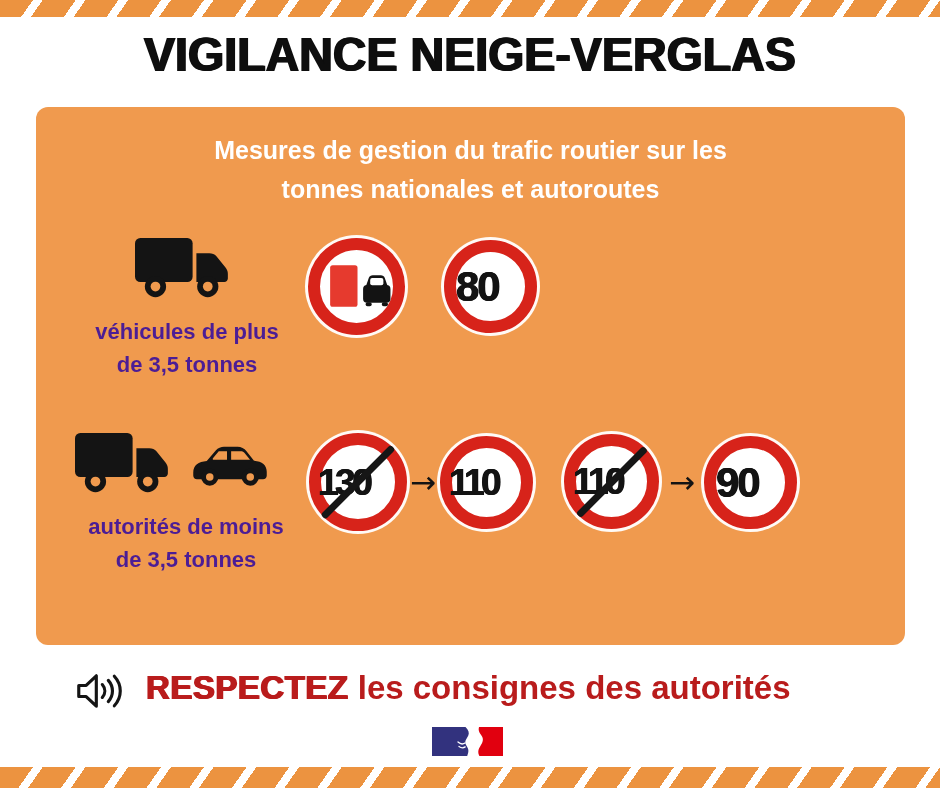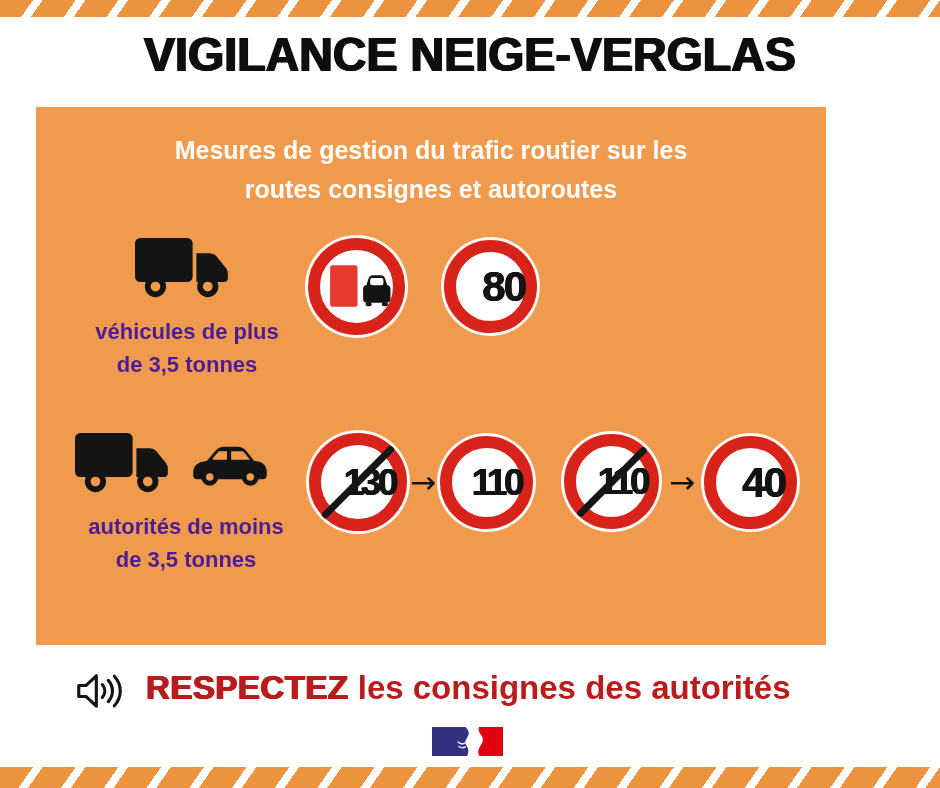--- a/index.html
+++ b/index.html
@@ -24,40 +24,41 @@
   .band-top{top:0;height:17px;}
   .band-bottom{bottom:0;height:21px;}
   .title{
     position:absolute;top:26px;left:0;width:100%;text-align:center;
     font-size:48px;font-weight:bold;letter-spacing:0px;line-height:58px;
     color:#0e0e0e;
     text-shadow:1px 0 0 currentColor,-1px 0 0 currentColor;
     transform:scaleX(0.97);
   }
   .panel{
-    position:absolute;left:36px;top:107px;width:790px;height:538px;
+    position:absolute;left:36px;top:107px;width:869px;height:538px;
     background:var(--panel-orange);
+    border-radius:12px;
   }
   .heading{
     position:absolute;top:24px;left:0;width:100%;text-align:center;
     color:#fff;font-weight:bold;font-size:25px;line-height:39px;
   }
   .veh-icon{position:absolute;}
   .veh-icon svg{display:block;width:100%;height:auto;}
   .ink{fill:var(--text-black);}
   .hole{fill:var(--panel-orange);}
   .vlabel{
     position:absolute;text-align:center;font-weight:bold;font-size:22px;line-height:33px;
     color:#4c1d95;
   }
   .sign{
     position:absolute;border-radius:50%;background:#fff;
     border:12px solid var(--sign-red);
     box-shadow:0 0 0 3px rgba(255,255,255,0.95);
-    display:flex;align-items:center;justify-content:flex-end;
+    display:flex;align-items:center;justify-content:flex-start;
   }
   .sign .num{
     font-weight:bold;color:#131313;line-height:1;
     text-shadow:0.5px 0 0 currentColor,-0.5px 0 0 currentColor;
   }
   .num-2{font-size:42px;letter-spacing:-2px;}
   .num-3{font-size:37px;letter-spacing:-3.5px;margin-left:-3px;}
   .cross{
     position:absolute;left:50%;top:50%;width:134%;height:7px;border-radius:3px;
     background:#161616;transform:translate(-50%,-50%) rotate(-45deg);
@@ -88,21 +89,21 @@
 <div id="stage">
 
   <div class="band band-top"></div>
 
   <h1 class="title">VIGILANCE NEIGE-VERGLAS</h1>
 
   <div class="panel">
 
     <div class="heading">
       <div>Mesures de gestion du trafic routier sur les</div>
-      <div>routes consignes et autoroutes</div>
+      <div>tonnes nationales et autoroutes</div>
     </div>
 
     <div class="veh-icon" style="left:99px;top:128px;width:94px;">
       <svg viewBox="0 0 124 90" aria-hidden="true">
         <rect class="ink" x="0" y="4" width="76" height="58" rx="7"></rect>
         <path class="ink" d="M81,24 h17 c4,0 7.2,1.2 9.4,4 l12,15 c2,2.5 3.1,5.2 3.1,8.2 v6.3 c0,2.6 -2.1,4.5 -4.7,4.5 H81 Z"></path>
         <circle class="ink" cx="27" cy="68" r="14"></circle>
           <circle class="hole" cx="27" cy="68" r="6.4"></circle>
         <circle class="ink" cx="96" cy="68" r="14"></circle>
           <circle class="hole" cx="96" cy="68" r="6.4"></circle>
@@ -169,21 +170,21 @@
     </div>
 
     <div class="sign" style="left:528px;top:327px;width:95px;height:95px;">
       <span class="num num-3">110</span>
       <div class="cross"></div>
     </div>
 
     <div class="arrow" style="left:626px;top:355px;">→</div>
 
     <div class="sign" style="left:668px;top:329px;width:93px;height:93px;">
-      <span class="num num-2">40</span>
+      <span class="num num-2">90</span>
     </div>
 
   </div>
 
   <div class="speaker">
     <svg viewBox="0 0 52 40" aria-hidden="true" fill="none" stroke="var(--text-black)" stroke-width="3.4" stroke-linejoin="round" stroke-linecap="round">
       <path d="M3,14 h8 l11,-10.5 v33 l-11,-10.5 h-8 z"></path>
       <path d="M28.5,13 c3.6,4.2 3.6,9.8 0,14"></path>
       <path d="M35,8.5 c6,6.8 6,16.2 0,23"></path>
       <path d="M41.5,4 c8.6,9.3 8.6,22.7 0,32"></path>

